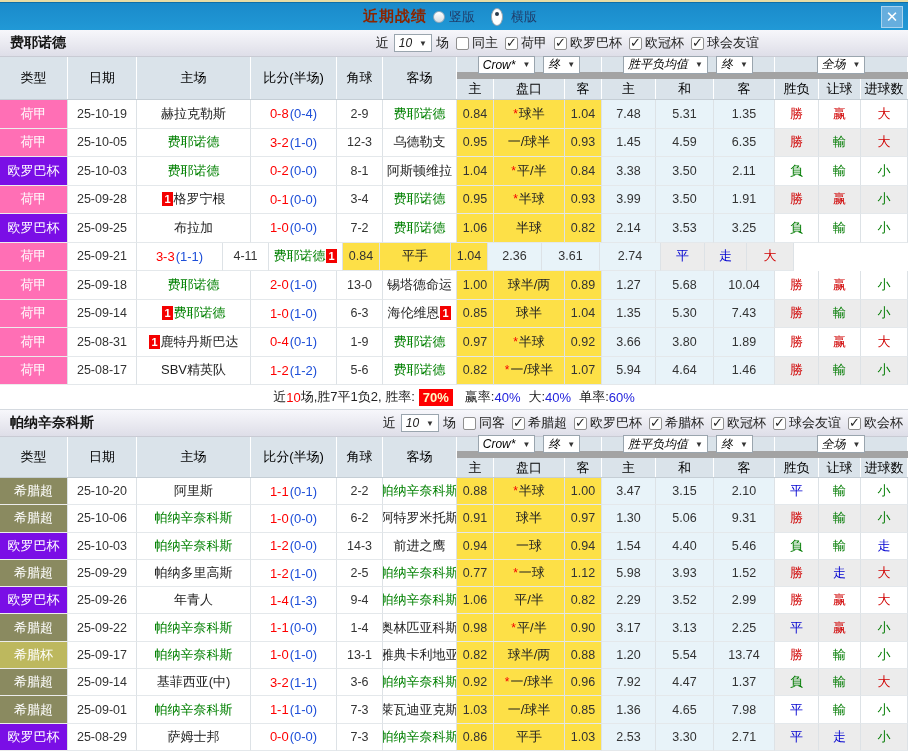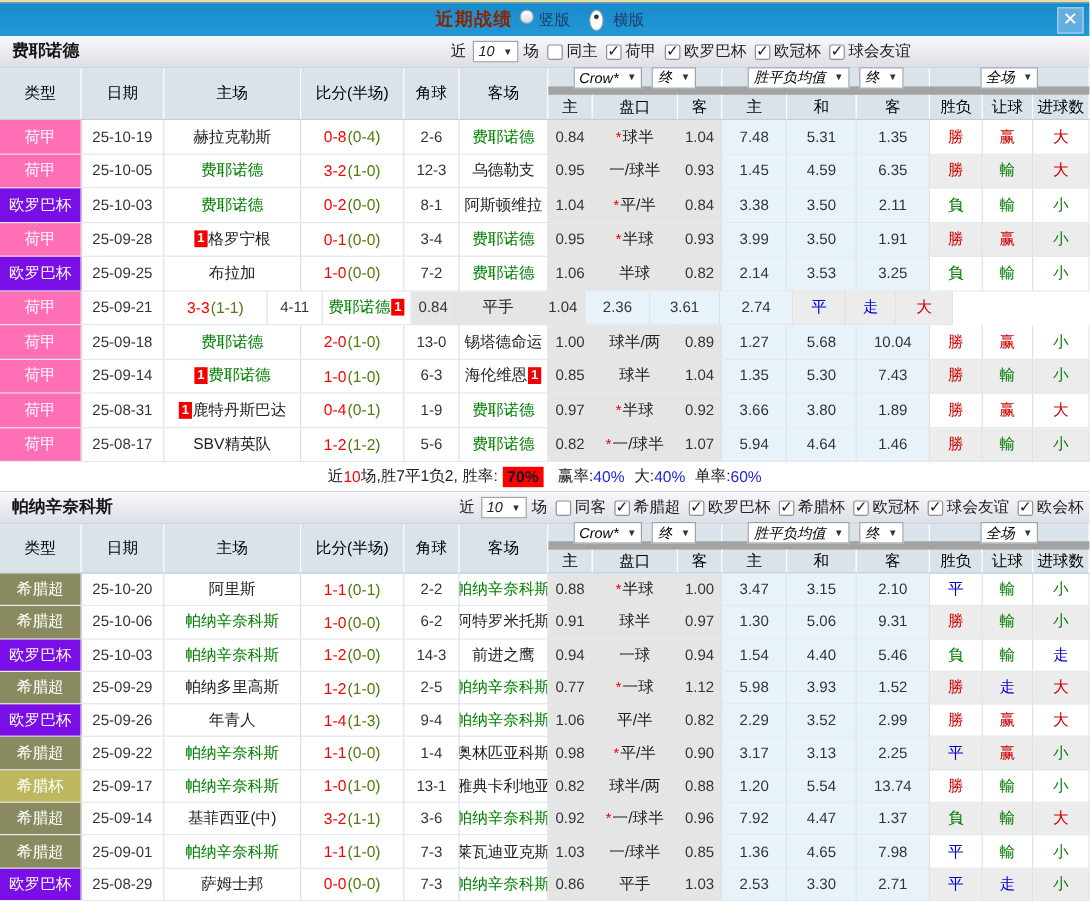--- a/index.html
+++ b/index.html
@@ -2,21 +2,21 @@
 <html><head>
 <meta charset="utf-8">
 <style>
   *{box-sizing:border-box;margin:0;padding:0}
   body{font-family:"Liberation Sans","DejaVu Sans",sans-serif;background:#fff}
   .app{width:908px;height:751px;overflow:hidden;background:#fff;position:relative}
   
   .topline{height:2px;background:#e9dca4}
   .titlebar{height:28px;background:linear-gradient(#1a8aca,#2199d6);display:flex;align-items:center;justify-content:center;position:relative;border-top:1px solid #0f6fa8}
   .tb-title{color:#8b2500;font-weight:bold;font-size:15px;letter-spacing:1px}
-  .tb-opts{display:flex;margin-left:6px;gap:4px}
+  .tb-opts{display:flex;align-items:center;margin-left:6px;gap:4px}
   .radio{width:12px;height:12px;border-radius:50%;background:linear-gradient(#fff,#d8dde2);border:1px solid #8fa8bb;display:inline-block;position:relative;cursor:pointer}
   .radio.sel::after{content:"";position:absolute;left:3px;top:3px;width:4px;height:4px;border-radius:50%;background:#2a3a4a}
   .radio-label{color:#1f3e6b;font-size:13px;margin-right:8px}
   .close-btn{position:absolute;right:5px;top:3px;width:22px;height:22px;background:#66aede;border:1px solid #a9d3ee;color:#fff;font-weight:bold;text-align:center;line-height:20px;font-size:15px;cursor:pointer}
   
   .secbar{height:27px;background:linear-gradient(#f7f7fb,#dedee8);display:flex;align-items:center;border-bottom:1px solid #c9cbd4}
   .team{font-weight:bold;font-size:14px;color:#151515;padding-left:10px}
   .filters{margin-left:auto;display:flex;align-items:center;font-size:13px;color:#222;white-space:nowrap}
   .sec1 .filters{padding-right:148px}
   .sec2 .filters{padding-right:4px}
@@ -39,32 +39,32 @@
   .c-oh{width:37px}.c-hc{width:71px}.c-oa{width:37px}
   .c-mh{width:54px}.c-md{width:58px}.c-ma{width:61px}
   .c-r1{width:44px}.c-r2{width:42px}.c-r3{width:47px}
   
   .row{display:flex}
   .sec1 .row{height:28.5px}
   .sec2 .row{height:27.3px}
   .cell{display:flex;align-items:center;justify-content:center;border-right:1px solid #dde2e6;border-bottom:1px solid #e4e8eb;font-size:13px;color:#222;overflow:hidden;white-space:nowrap}
   .type-badge{color:#fff;font-size:13px;border-bottom:1px solid #ececec}
   .green{color:#008000}
-  .ft{color:#fe0000}.ht{color:#4d7c0f;margin-left:1px}
+  .ft{color:#fe0000}.ht{color:#1d4ed8;margin-left:1px}
   .card{background:#f40000;color:#fff;font-size:11px;line-height:14px;padding:0 2px;font-weight:bold;margin:0 1px}
-  .cream{background:#e5e5e5}
+  .cream{background:#fde047}
   .bluebg{background:#e8f3f9}
   .alt{background:#ececec}
   .star{color:#f40000;margin-right:1px;font-size:12px}
   .odds{font-size:12.5px;color:#333}
   
   .summary{height:25px;display:flex;align-items:center;justify-content:center;font-size:13px;color:#222;border-bottom:1px solid #d5dae0;background:#fff}
   .summary .red{color:#fe0000}
   .summary .blue{color:#2323dd}
-  .rate-badge{background:#fe0000;color:#0f172a;font-weight:bold;padding:1px 4px;margin:0 4px}
+  .rate-badge{background:#fe0000;color:#fef9c3;font-weight:bold;padding:1px 4px;margin:0 4px}
   .stat{margin-left:8px}
 </style>
 </head>
 <body>
 
 <div class="app">
   <div class="topline"></div>
   <div class="titlebar">
     <span class="tb-title">近期战绩</span>
     <span class="tb-opts">
@@ -151,21 +151,21 @@
         <div class="row">
           <div class="cell c-type type-badge" style="background: rgb(255, 111, 181);">荷甲</div>
           <div class="cell c-date odds">25-10-19</div>
           <div class="cell c-home">
             <span>赫拉克勒斯</span>
           </div>
           <div class="cell c-score">
             <span class="ft">0-8</span>
             <span class="ht">(0-4)</span>
           </div>
-          <div class="cell c-corner odds">2-6</div>
+          <div class="cell c-corner odds">2-9</div>
           <div class="cell c-away">
             <span class="green">费耶诺德</span>
           </div>
           <div class="cell c-oh cream odds">0.84</div>
           <div class="cell c-hc cream">
             <span class="star">*</span>
             <span>球半</span>
           </div>
           <div class="cell c-oa cream odds">1.04</div>
           <div class="cell c-mh bluebg odds">7.48</div>

